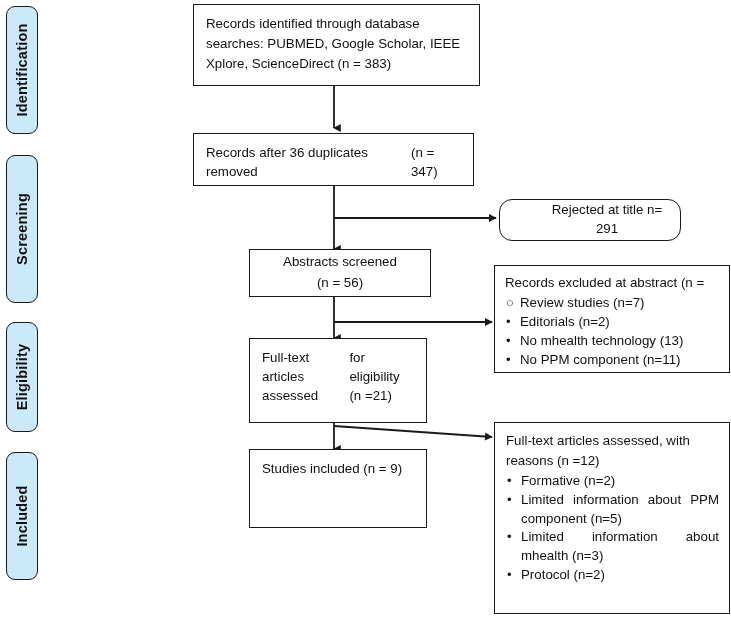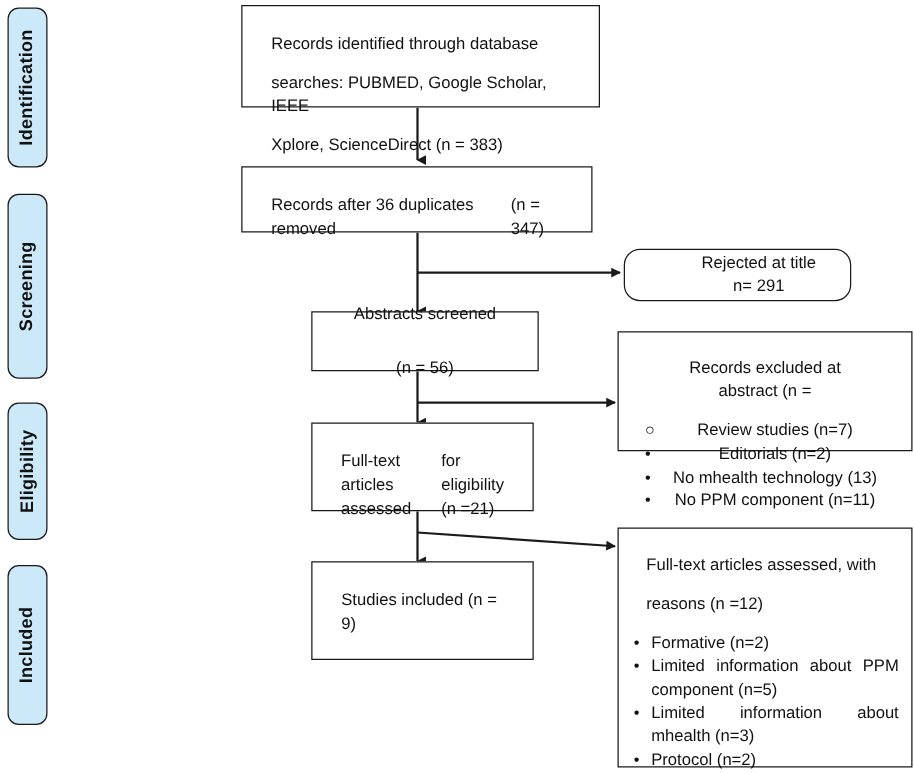--- a/index.html
+++ b/index.html
@@ -59,21 +59,21 @@
     padding: 6px 10px;
   }
   .box.midleft {
     display: flex;
     flex-direction: row;
     justify-content: center;
     text-align: left;
   }
 
   .box p {
-    margin: 12px;
+    margin: 1px;
   }
 
   
   ul.reasons {
     list-style: none;
     margin: 0;
     padding: 0;
   }
   ul.reasons li {
     position: relative;
@@ -162,21 +162,21 @@
 
   <div class="box rounded center" style="left:499px; top:199px; width:182px; height:42px;padding-left:44px;">
     <p>Rejected at title n= 291</p>
   </div>
 
   <div class="box center" style="left:249px; top:249px; width:182px; height:48px;">
     <p>Abstracts screened</p>
     <p>(n = 56)</p>
   </div>
 
-  <div class="box" style="left:494px; top:265px; width:236px; height:96px; padding:7px 19px;text-align:center;">
+  <div class="box" style="left:494px; top:265px; width:236px; height:108px; padding:7px 9px;">
     <p>Records excluded at abstract (n =</p>
     <ul class="reasons">
       <li>
         <span class="bullet">○</span>
         <span class="txt">Review studies (n=7)</span>
       </li>
       <li>
         <span class="bullet">•</span>
         <span class="txt">Editorials (n=2)</span>
       </li>
@@ -184,21 +184,21 @@
         <span class="bullet">•</span>
         <span class="txt">No mhealth technology (13)</span>
       </li>
       <li>
         <span class="bullet">•</span>
         <span class="txt">No PPM component (n=11)</span>
       </li>
     </ul>
   </div>
 
-  <div class="box midleft" style="left:249px; top:338px; width:178px; height:71px;">
+  <div class="box midleft" style="left:249px; top:338px; width:178px; height:85px;">
     <p>Full-text articles assessed</p>
     <p>for eligibility (n =21)</p>
   </div>
 
   <div class="box" style="left:249px; top:449px; width:178px; height:79px;">
     <p>Studies included (n = 9)</p>
   </div>
 
   <div class="box" style="left:494px; top:422px; width:236px; height:192px; padding:8px 10px;">
     <p>Full-text articles assessed, with</p>

